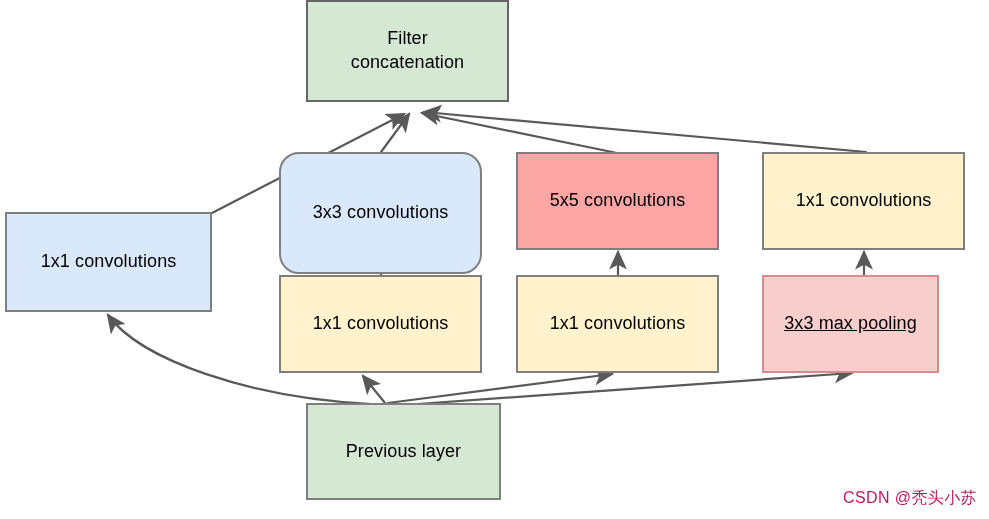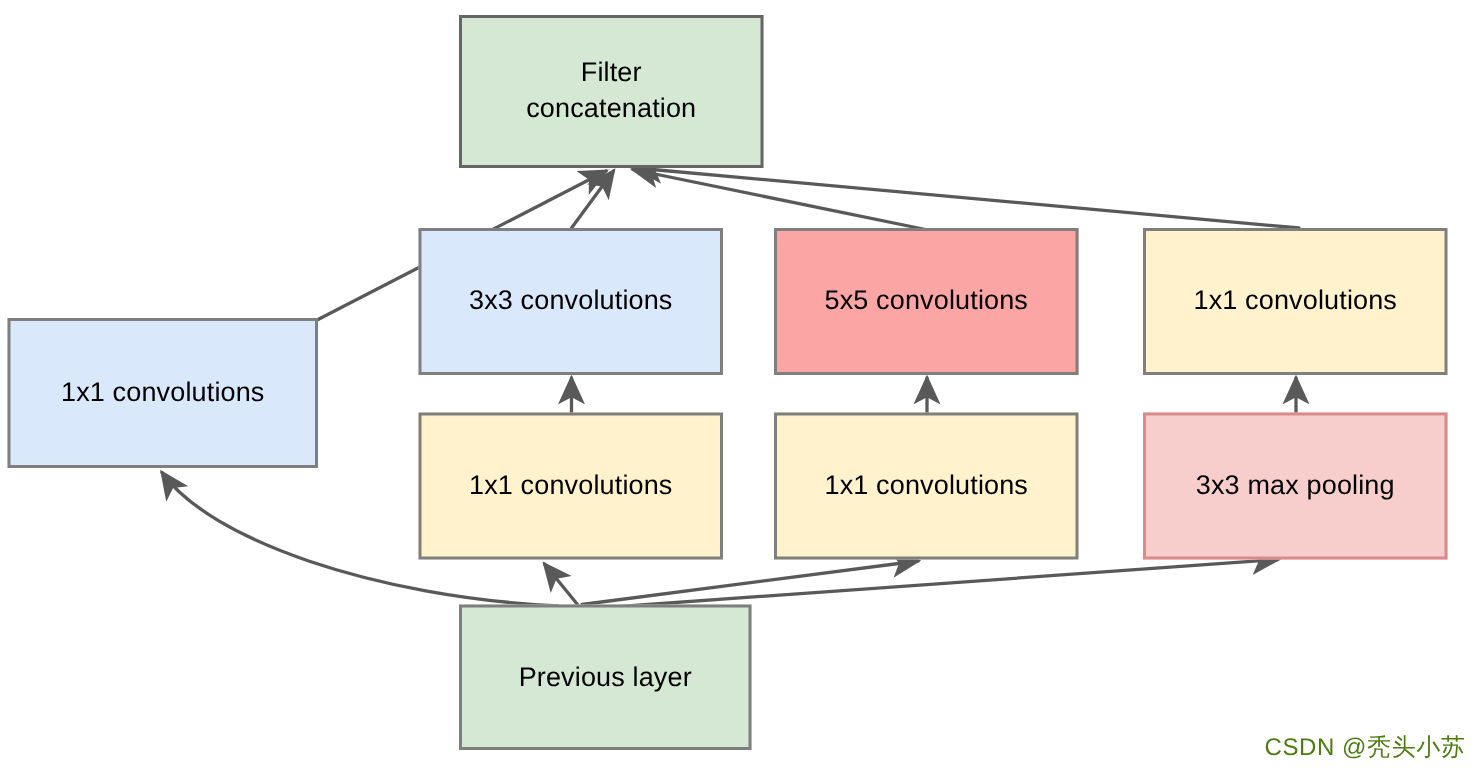--- a/index.html
+++ b/index.html
@@ -40,21 +40,21 @@
     top: 0;
     width: 989px;
     height: 519px;
     z-index: 2;
     pointer-events: none;
   }
   #watermark {
     position: absolute;
     right: 12px;
     bottom: 10px;
-    color: #4d7c0f;
+    color: #be185d;
     font-size: 16px;
     letter-spacing: 0.4px;
     z-index: 5;
     white-space: nowrap;
   }
 </style>
 </head>
 <body>
 
 <div id="canvas" style="background: rgb(255, 255, 255);">
@@ -73,43 +73,43 @@
         <path d="M 381 275 L 381 252"></path>
         <path d="M 618 275 L 618 252"></path>
         <path d="M 864 275 L 864 252"></path>
         <path d="M 372 404 C 250 398 140 360 108 315"></path>
         <path d="M 385 403 L 363 376"></path>
         <path d="M 388 403 L 612 374"></path>
         <path d="M 390 406 L 852 373"></path>
       </g>
   </svg>
 
-  <div class="node" style="left: 306px; top: 10px; width: 203px; height: 102px; background: rgb(213, 232, 212); border-color: rgb(102, 102, 102);">
+  <div class="node" style="left: 306px; top: 0; width: 203px; height: 102px; background: rgb(213, 232, 212); border-color: rgb(102, 102, 102);">
     <span class="label">Filter
 concatenation</span>
   </div>
   <div class="node" style="left: 5px; top: 212px; width: 207px; height: 100px; background: rgb(218, 232, 252); border-color: rgb(127, 127, 127);">
     <span class="label">1x1 convolutions</span>
   </div>
-  <div class="node" style="left: 279px; top: 152px; width: 203px; height: 98px; background: rgb(218, 232, 252); border-color: rgb(127, 127, 127);">
+  <div class="node" style="left: 279px; top: 152px; width: 203px; height: 122px; background: rgb(218, 232, 252); border-color: rgb(127, 127, 127); border-radius: 20px;">
     <span class="label">3x3 convolutions</span>
   </div>
   <div class="node" style="left: 516px; top: 152px; width: 203px; height: 98px; background: #fca5a5; border-color: rgb(127, 127, 127);">
     <span class="label">5x5 convolutions</span>
   </div>
   <div class="node" style="left: 762px; top: 152px; width: 203px; height: 98px; background: rgb(255, 242, 204); border-color: rgb(127, 127, 127);">
     <span class="label">1x1 convolutions</span>
   </div>
   <div class="node" style="left: 279px; top: 275px; width: 203px; height: 98px; background: rgb(255, 242, 204); border-color: rgb(127, 127, 127);">
     <span class="label">1x1 convolutions</span>
   </div>
   <div class="node" style="left: 516px; top: 275px; width: 203px; height: 98px; background: rgb(255, 242, 204); border-color: rgb(127, 127, 127);">
     <span class="label">1x1 convolutions</span>
   </div>
-  <div class="node" style="left: 762px; top: 275px; width: 203px; height: 98px; background: rgb(248, 206, 204); border-color: rgb(217, 139, 139);">
+  <div class="node" style="left: 762px; top: 275px; width: 177px; height: 98px; background: rgb(248, 206, 204); border-color: rgb(217, 139, 139); text-decoration: underline;">
     <span class="label">3x3 max pooling</span>
   </div>
   <div class="node" style="left: 306px; top: 403px; width: 195px; height: 97px; background: rgb(213, 232, 212); border-color: rgb(127, 127, 127);">
     <span class="label">Previous layer</span>
   </div>
 
   <div id="watermark">CSDN @秃头小苏</div>
 </div>
 
 </body></html>

